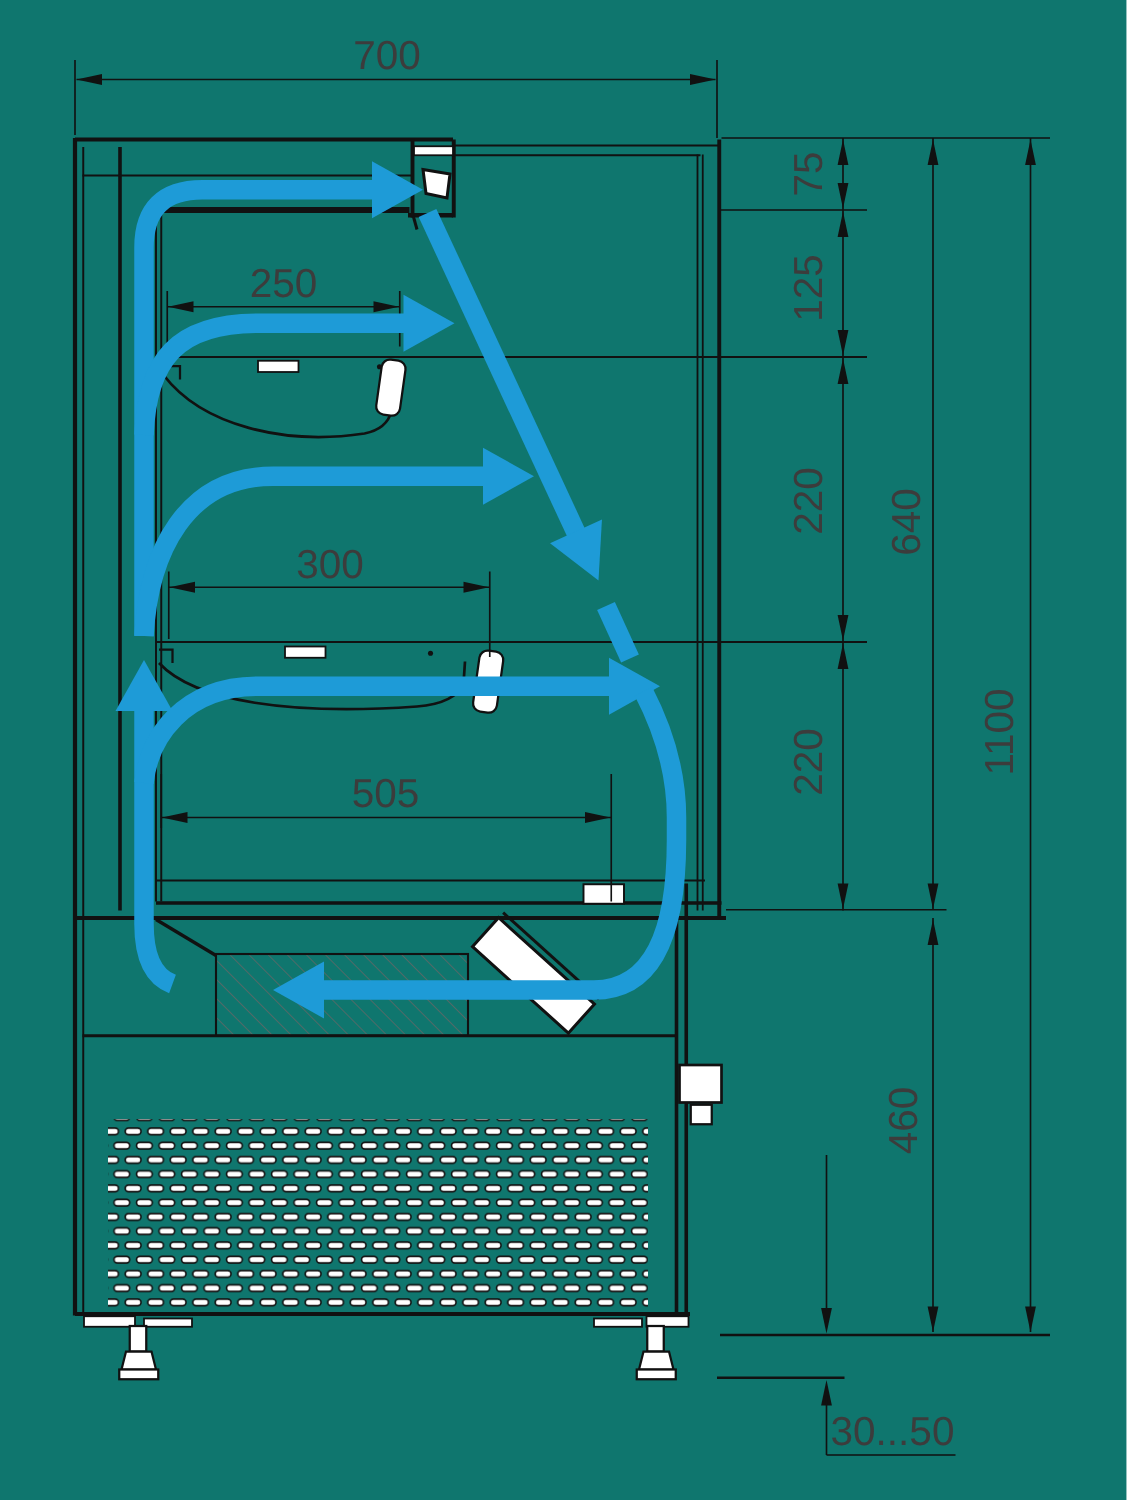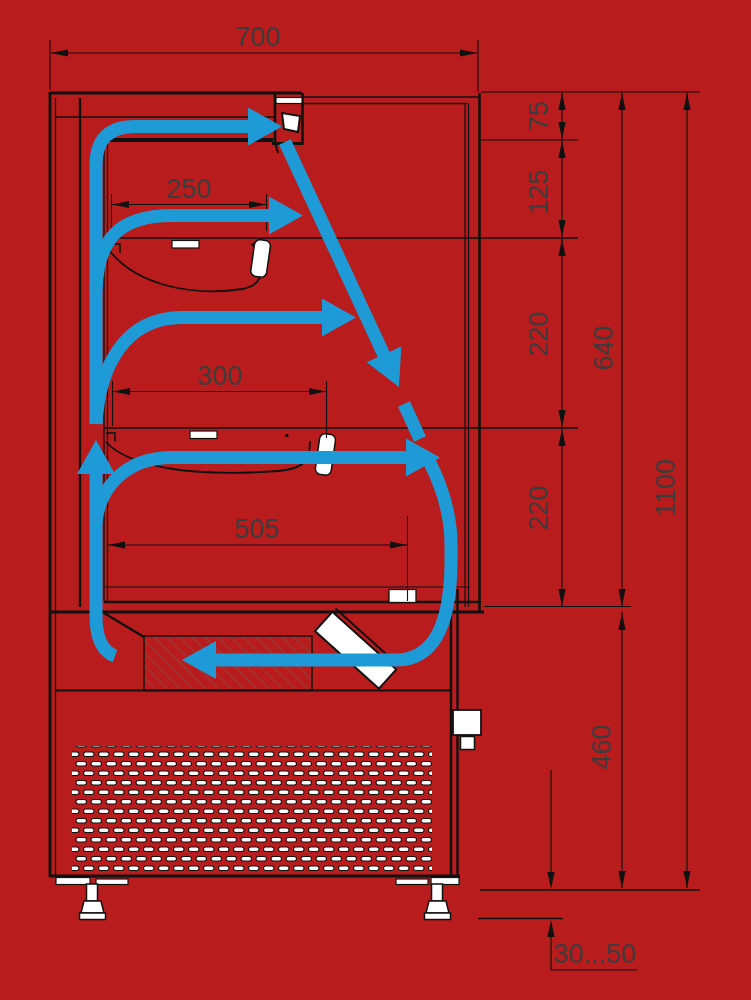--- a/index.html
+++ b/index.html
@@ -1,16 +1,16 @@
 <!DOCTYPE html>
 <html><head>
 <meta charset="utf-8">
 <style>
   html,body{margin:0;padding:0;background:#ffffff;}
-  .stage{position:relative;width:751px;height:1000px;background:#b91c1c;overflow:hidden;
+  .stage{position:relative;width:751px;height:1000px;background:#0f766e;overflow:hidden;
          font-family:"Liberation Sans", sans-serif;}
   svg{display:block}
   text{font-family:"Liberation Sans", sans-serif;font-size:27px;fill:#3c3c3c;}
   .ln{stroke:#111;fill:none;}
   .dim{stroke:#111;stroke-width:1.1;fill:none;}
   .dimhead{fill:#111;stroke:none;}
   .flow{stroke:#1E9BD7;stroke-width:13;fill:none;stroke-linecap:butt;}
   .flowhead{fill:#1E9BD7;stroke:none;}
   .white{fill:#fff;}
 </style>

